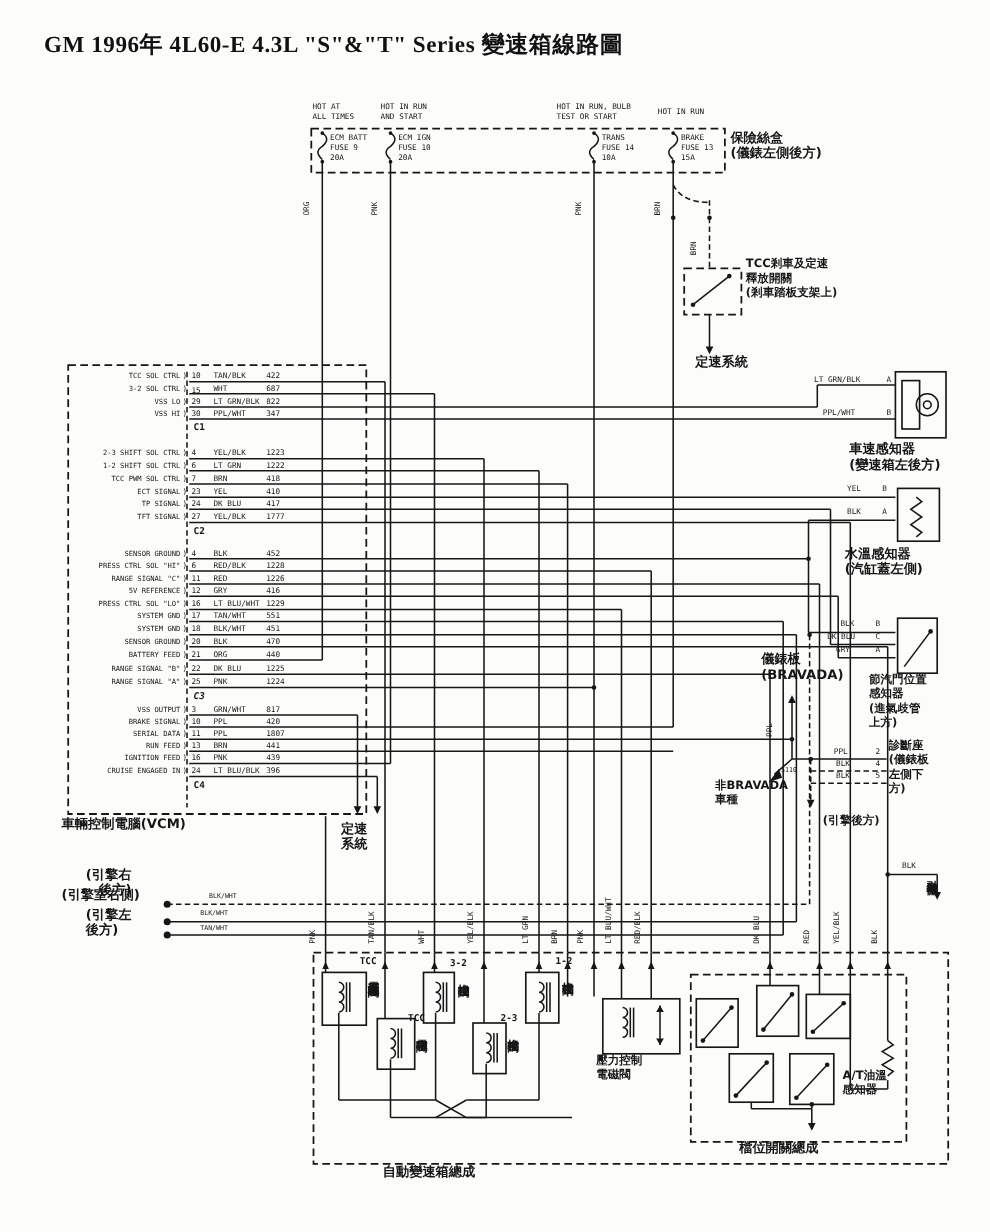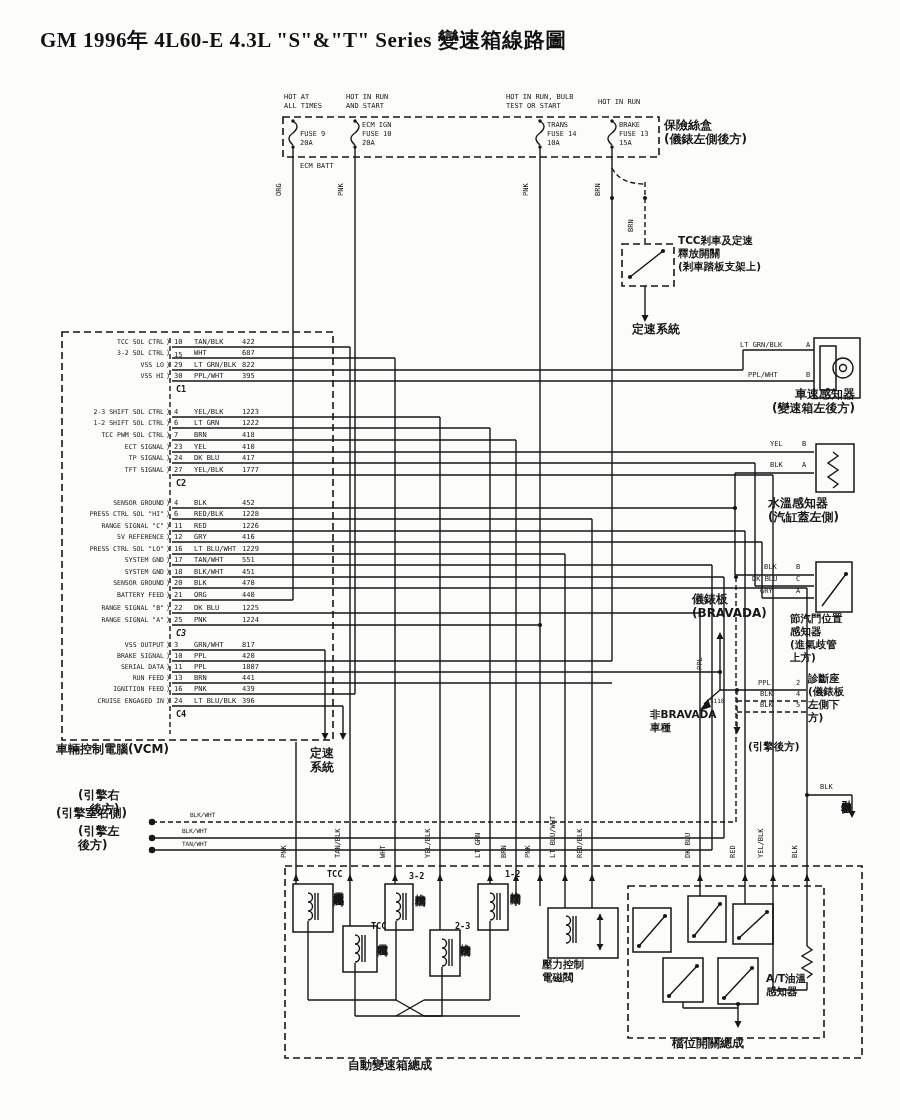--- a/index.html
+++ b/index.html
@@ -239,21 +239,21 @@
     </svg>
   <div id="texts">
       <div class="t ttl" style="left: 40px; top: 26px;">GM 1996年 4L60-E 4.3L "S"&amp;"T" Series 變速箱線路圖</div>
       <div class="t m" style="left: 284px; top: 93px;">HOT AT
 ALL TIMES</div>
       <div class="t m" style="left: 346px; top: 93px;">HOT IN RUN
 AND START</div>
       <div class="t m" style="left: 506px; top: 93px;">HOT IN RUN, BULB
 TEST OR START</div>
       <div class="t m" style="left: 598px; top: 98px;">HOT IN RUN</div>
-      <div class="t m" style="left: 300px; top: 121px; margin-top: 41px;">ECM BATT</div>
+      <div class="t m" style="left: 300px; top: 121px;">ECM BATT</div>
       <div class="t m" style="left: 300px; top: 130px;">FUSE 9</div>
       <div class="t m" style="left: 300px; top: 139px;">20A</div>
       <div class="t m" style="left: 362px; top: 121px;">ECM IGN</div>
       <div class="t m" style="left: 362px; top: 130px;">FUSE 10</div>
       <div class="t m" style="left: 362px; top: 139px;">20A</div>
       <div class="t m" style="left: 547px; top: 121px;">TRANS</div>
       <div class="t m" style="left: 547px; top: 130px;">FUSE 14</div>
       <div class="t m" style="left: 547px; top: 139px;">10A</div>
       <div class="t m" style="left: 619px; top: 121px;">BRAKE</div>
       <div class="t m" style="left: 619px; top: 130px;">FUSE 13</div>
@@ -266,21 +266,21 @@
       <div class="t cn" style="left: 664px; top: 118px;">保險絲盒
 (儀錶左側後方)</div>
       <div class="t cn2" style="left: 678px; top: 234px;">TCC剎車及定速
 釋放開關
 (剎車踏板支架上)</div>
       <div class="t cn" style="left: 632px; top: 322px;">定速系統</div>
       <div class="t m" style="left: 740px; top: 341px;">LT GRN/BLK</div>
       <div class="t m" style="left: 806px; top: 341px;">A</div>
       <div class="t m" style="left: 748px; top: 371px;">PPL/WHT</div>
       <div class="t m" style="left: 806px; top: 371px;">B</div>
-      <div class="t cn" style="left: 772px; top: 387px; text-align: right;">車速感知器
+      <div class="t cn" style="left: 772px; top: 401px;">車速感知器
 (變速箱左後方)</div>
       <div class="t m" style="left: 770px; top: 440px;">YEL</div>
       <div class="t m" style="left: 802px; top: 440px;">B</div>
       <div class="t m" style="left: 770px; top: 461px;">BLK</div>
       <div class="t m" style="left: 802px; top: 461px;">A</div>
       <div class="t cn" style="left: 768px; top: 496px;">水溫感知器
 (汽缸蓋左側)</div>
       <div class="t m" style="left: 764px; top: 563px;">BLK</div>
       <div class="t m" style="left: 796px; top: 563px;">B</div>
       <div class="t m" style="left: 752px; top: 575px;">DK BLU</div>
@@ -349,21 +349,21 @@
       <div class="t pin" style="left: 242px; top: 349px;">687</div>
       <div class="t sig" style="top: 361px;">VSS LO</div>
       <div class="t pin" style="left: 166px; top: 361px;">)</div>
       <div class="t pin" style="left: 174px; top: 361px;">29</div>
       <div class="t pin" style="left: 194px; top: 361px;">LT GRN/BLK</div>
       <div class="t pin" style="left: 242px; top: 361px;">822</div>
       <div class="t sig" style="top: 372px;">VSS HI</div>
       <div class="t pin" style="left: 166px; top: 372px;">)</div>
       <div class="t pin" style="left: 174px; top: 372px;">30</div>
       <div class="t pin" style="left: 194px; top: 372px;">PPL/WHT</div>
-      <div class="t pin" style="left: 242px; top: 372px;">395</div>
+      <div class="t pin" style="left: 242px; top: 372px;">347</div>
       <div class="t m9" style="left: 176px; top: 385px;">C1</div>
       <div class="t sig" style="top: 408px;">2-3 SHIFT SOL CTRL</div>
       <div class="t pin" style="left: 166px; top: 408px;">)</div>
       <div class="t pin" style="left: 174px; top: 408px;">4</div>
       <div class="t pin" style="left: 194px; top: 408px;">YEL/BLK</div>
       <div class="t pin" style="left: 242px; top: 408px;">1223</div>
       <div class="t sig" style="top: 419px;">1-2 SHIFT SOL CTRL</div>
       <div class="t pin" style="left: 166px; top: 419px;">)</div>
       <div class="t pin" style="left: 174px; top: 419px;">6</div>
       <div class="t pin" style="left: 194px; top: 419px;">LT GRN</div>

